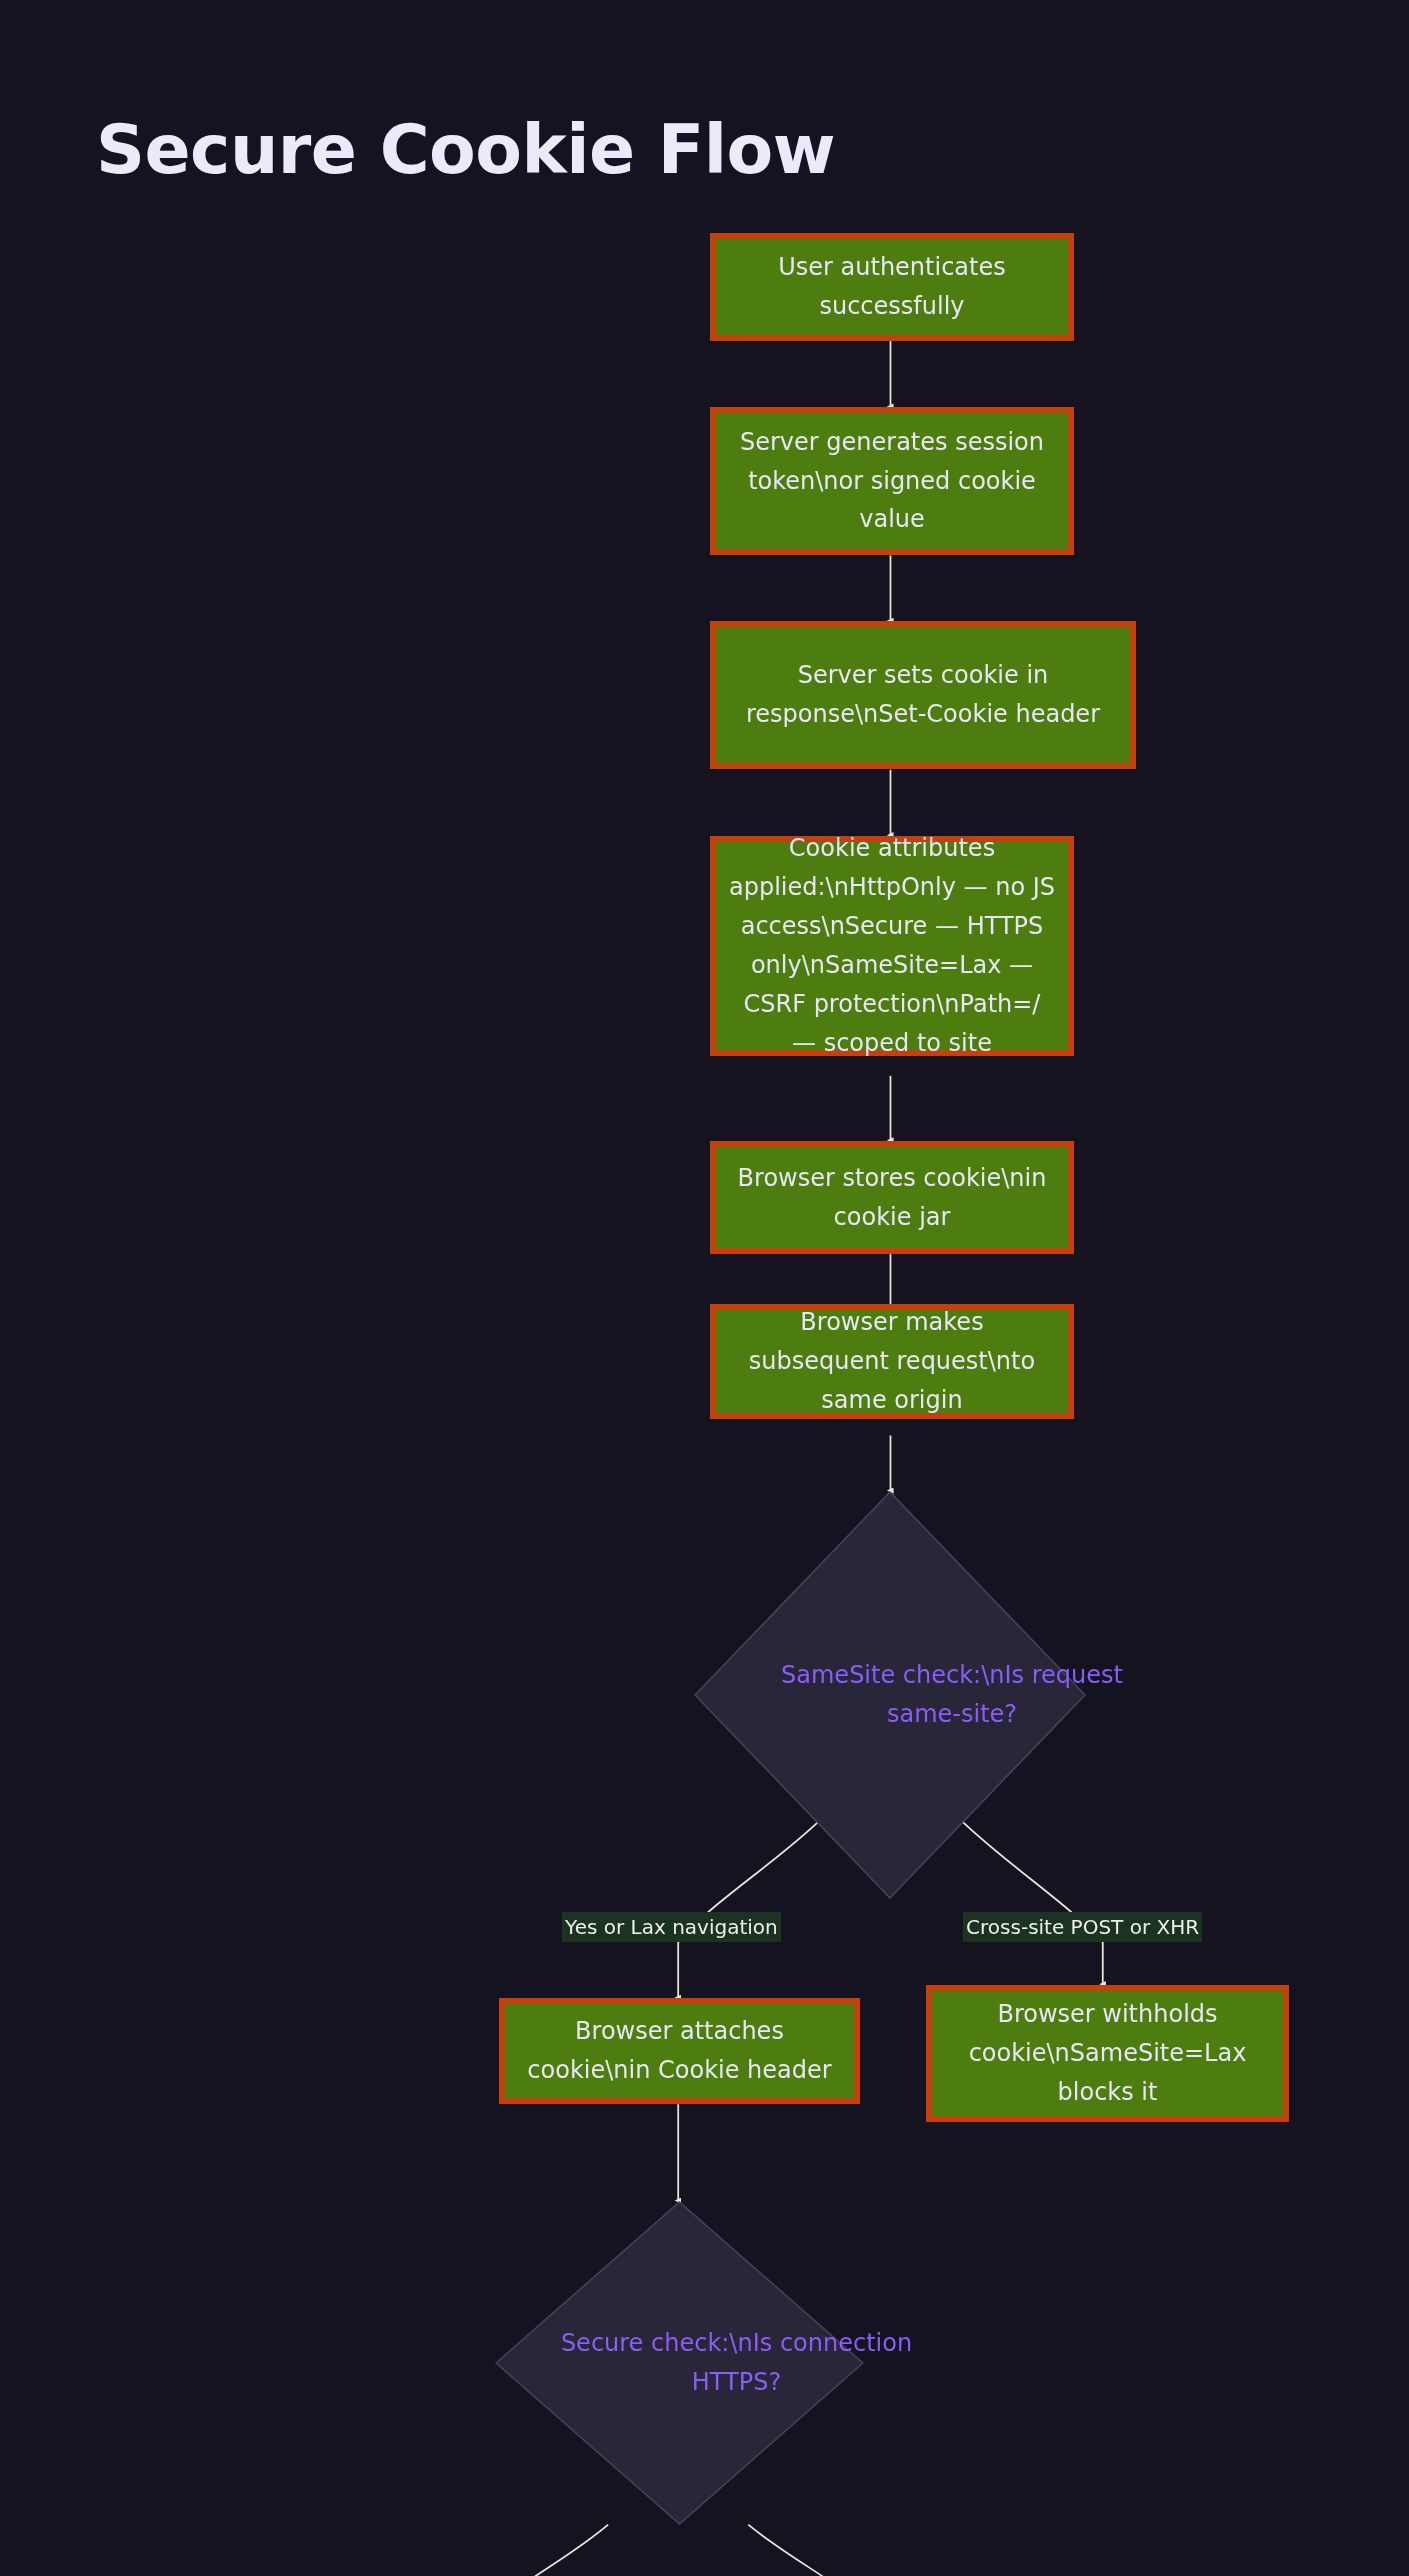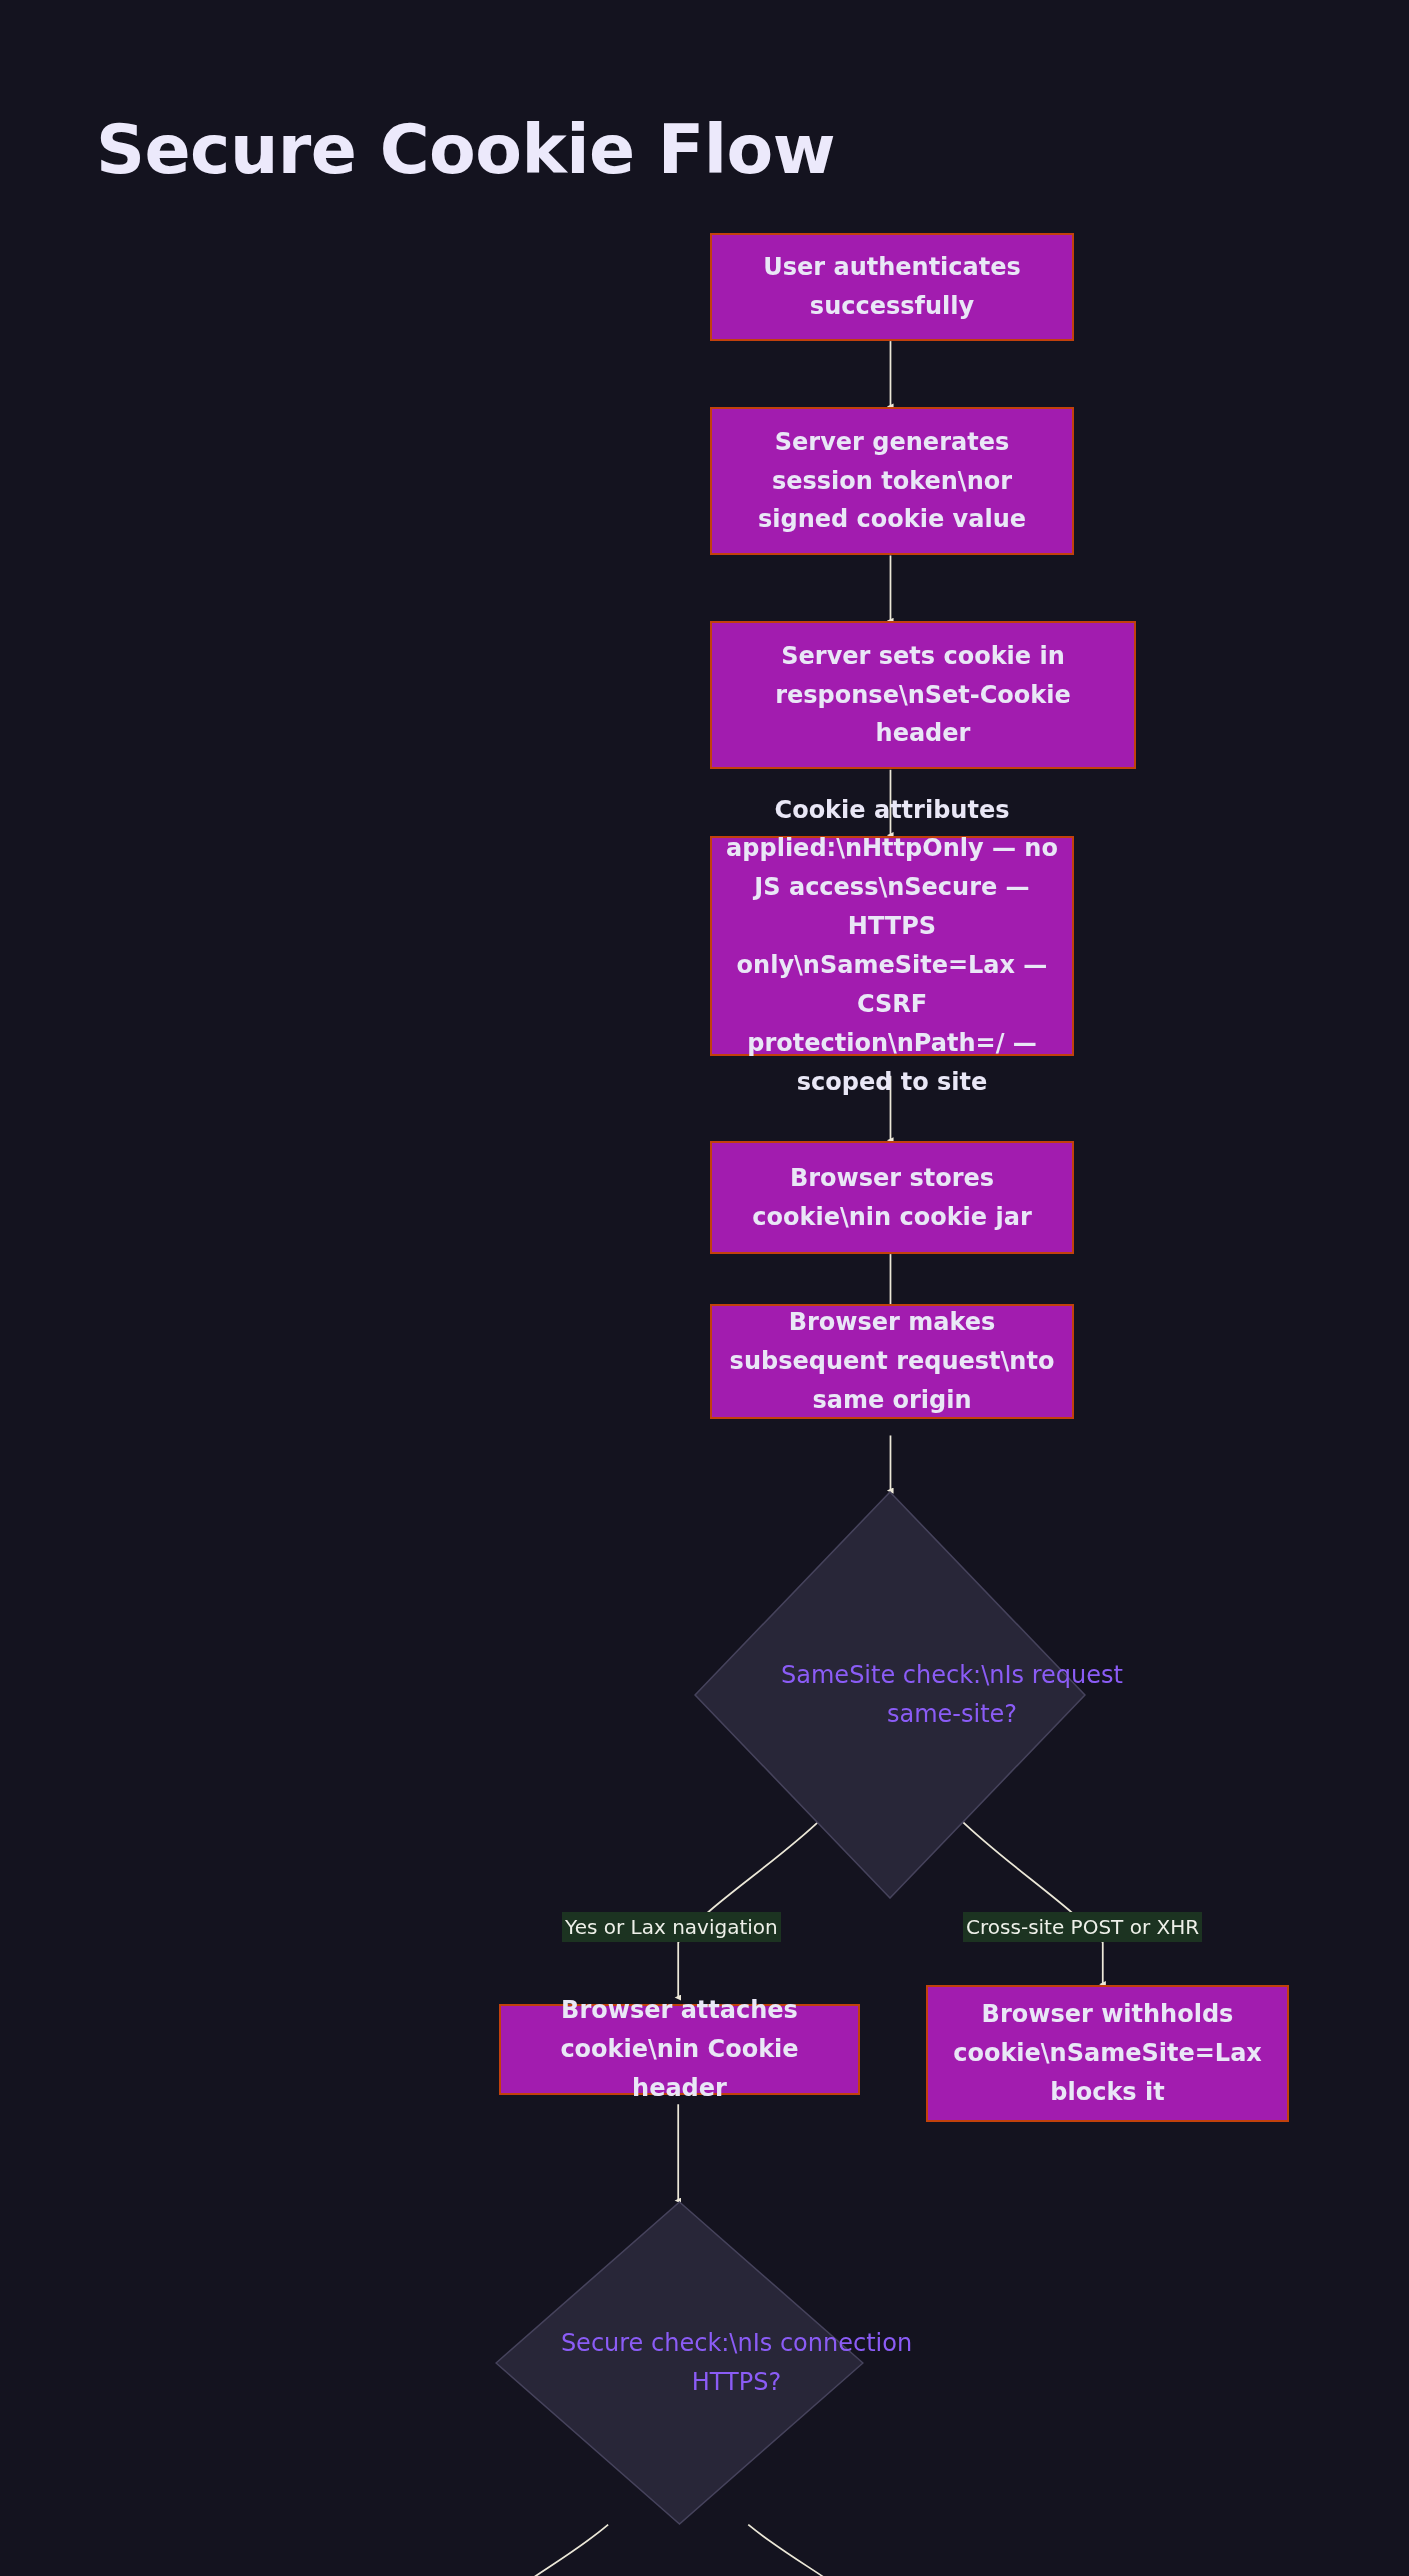--- a/index.html
+++ b/index.html
@@ -15,27 +15,26 @@
   .title{
     position:absolute;left:96px;top:77px;
     font-size:68px;font-weight:bold;color:#ece9fb;
     letter-spacing:-0.5px;line-height:1.1;
     font-family:"DejaVu Sans", sans-serif;
     margin-top:36px;
   }
 
   .node{
     position:absolute;box-sizing:border-box;
-    background:#a21caf;border:2px solid #c2410c;
+    background:#4d7c0f;border:6px solid #c2410c;
     color:#e9e7f6;
     display:flex;align-items:center;justify-content:center;
     text-align:center;
     font-size:24px;line-height:1.62;
     padding:5.2px 12.4px;
-    font-weight:bold;
   }
 
   .diamond-wrap{position:absolute;}
   .diamond-wrap .shape{
     position:absolute;left:0;top:0;width:100%;height:100%;
   }
   .diamond-wrap .dlabel{
     position:absolute;left:0;top:0;width:100%;height:100%;
     display:flex;align-items:center;justify-content:center;
     text-align:center;color:#8b5cf6;
@@ -114,21 +113,21 @@
     <svg class="shape" viewBox="0 0 760 792" preserveAspectRatio="none" xmlns="http://www.w3.org/2000/svg">
       <polygon points="380,2 758,396 380,790 2,396" fill="#282638" stroke="#46435c" stroke-width="3"></polygon>
     </svg>
     <div class="dlabel" style="padding:0 62px;">SameSite check:\nIs request same-site?</div>
   </div>
 
   <div class="elabel" style="left:562px;top:1912px;">Yes or Lax navigation</div>
 
   <div class="elabel" style="left:963px;top:1912px;">Cross-site POST or XHR</div>
 
-  <div class="node" style="left:499px;top:1998px;width:361px;height:91px;margin-top:6px;">Browser attaches cookie\nin Cookie header</div>
+  <div class="node" style="left:499px;top:1998px;width:361px;height:106px;">Browser attaches cookie\nin Cookie header</div>
 
   <div class="node" style="left:926px;top:1985px;width:363px;height:137px;">Browser withholds cookie\nSameSite=Lax blocks it</div>
 
   <div class="diamond-wrap" style="left:495px;top:2201px;width:369px;height:324px;">
     <svg class="shape" viewBox="0 0 716 628" preserveAspectRatio="none" xmlns="http://www.w3.org/2000/svg">
       <polygon points="358,2 714,314 358,626 2,314" fill="#282638" stroke="#46435c" stroke-width="3"></polygon>
     </svg>
     <div class="dlabel" style="padding:0 57px;">Secure check:\nIs connection HTTPS?</div>
   </div>
 

